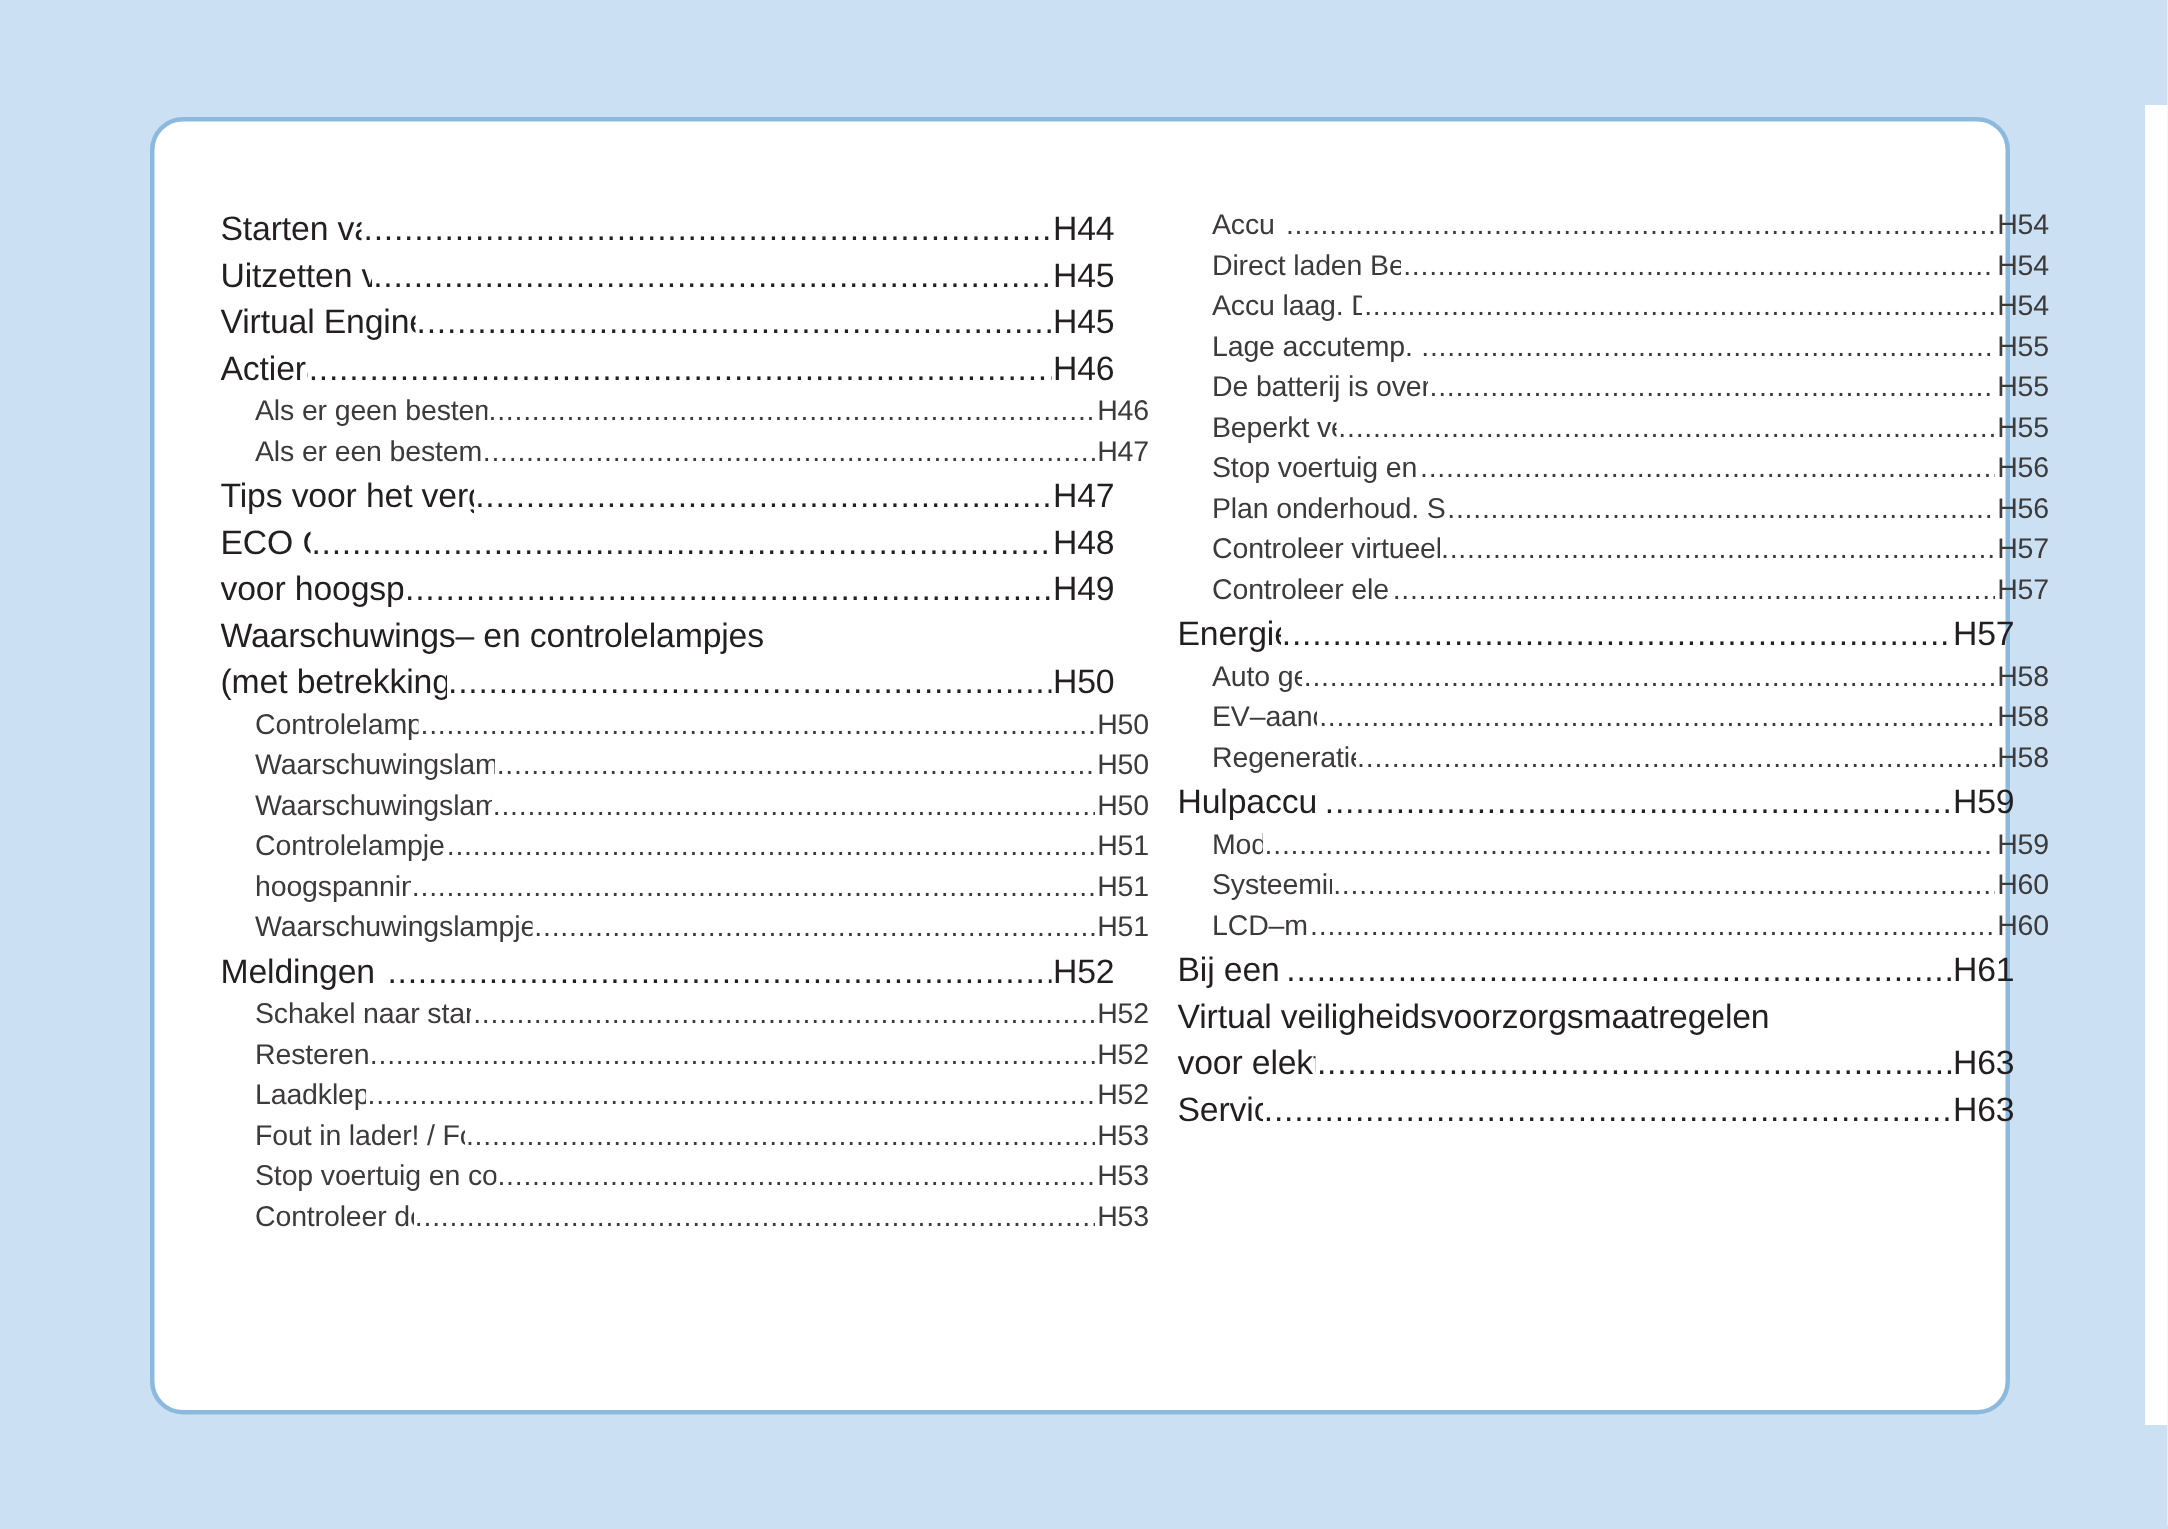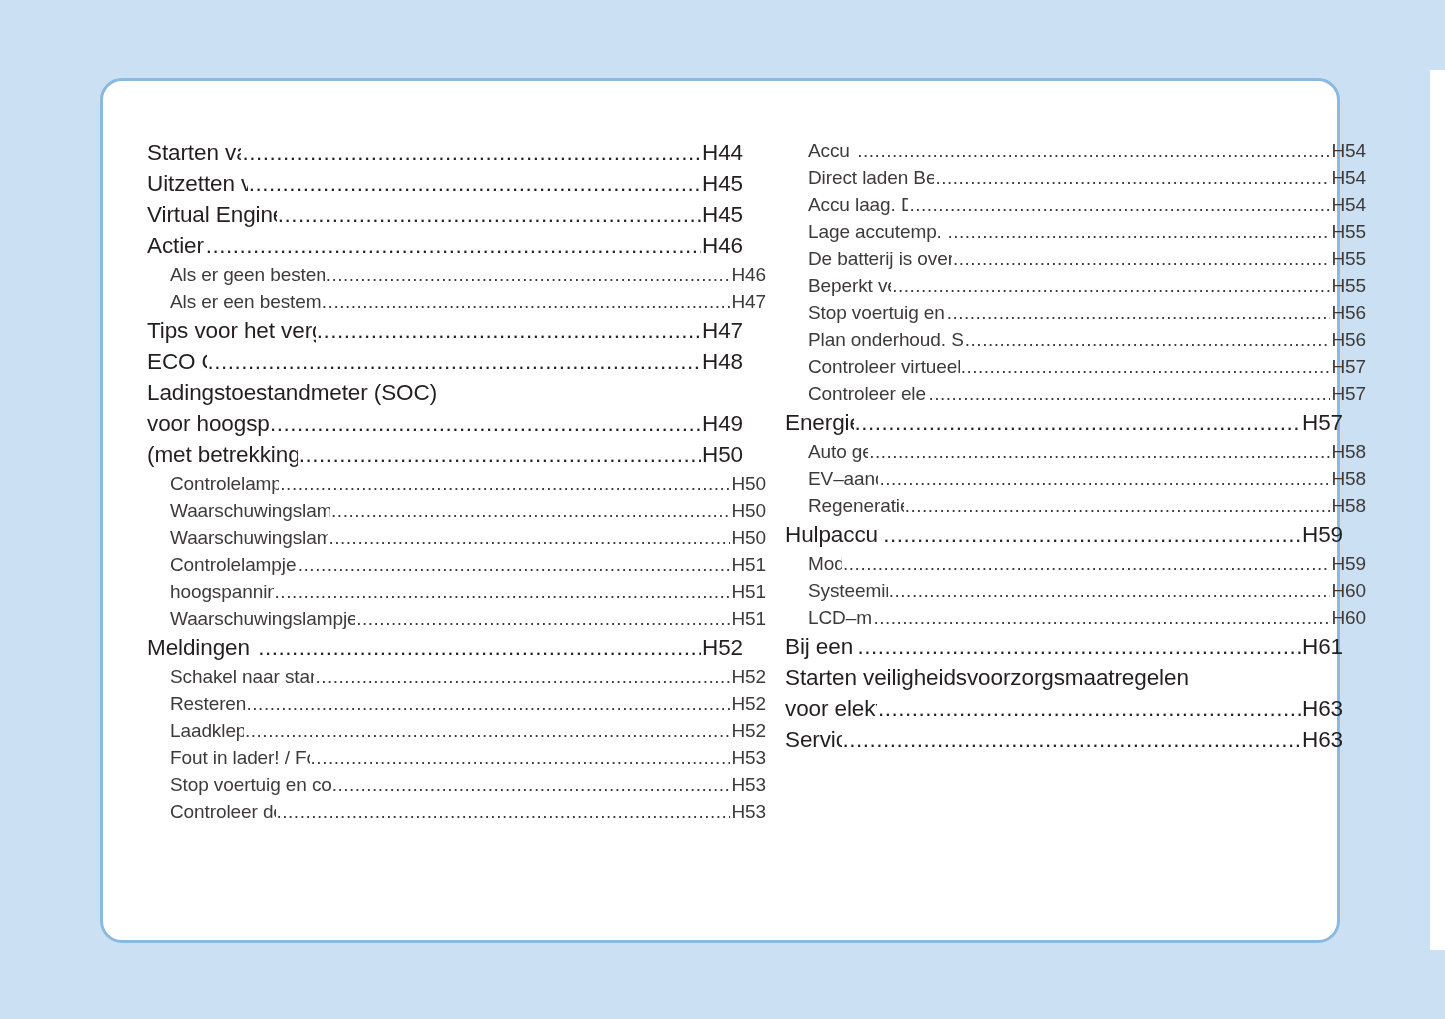--- a/index.html
+++ b/index.html
@@ -144,27 +144,27 @@
         <div class="entry lvl1">
           <span class="etitle">Tips voor het vergroten van de actieradius</span>
           <span class="leader"></span>
           <span class="pageno">H47</span>
         </div>
         <div class="entry lvl1">
           <span class="etitle">ECO Guide</span>
           <span class="leader"></span>
           <span class="pageno">H48</span>
         </div>
+        <div class="entry lvl1">
+          <span class="etitle">voor hoogspanningsbatterij</span>
+          <span class="leader"></span>
+          <span class="pageno">H49</span>
+        </div>
         <div class="entry lvl1 cont">
-          <span class="etitle">Ladingstoestandmeter (SOC)</span>
-        </div>
-        <div class="entry lvl1">
-          <span class="etitle">voor hoogspanningsbatterij</span>
-          <span class="leader"></span>
-          <span class="pageno">H49</span>
+          <span class="etitle">Waarschuwings– en controlelampjes</span>
         </div>
         <div class="entry lvl1">
           <span class="etitle">(met betrekking tot elektrische auto)</span>
           <span class="leader"></span>
           <span class="pageno">H50</span>
         </div>
         <div class="entry lvl2">
           <span class="etitle">Controlelampje READY</span>
           <span class="leader"></span>
           <span class="pageno">H50</span>
@@ -320,21 +320,21 @@
           <span class="etitle">LCD–melding</span>
           <span class="leader"></span>
           <span class="pageno">H60</span>
         </div>
         <div class="entry lvl1">
           <span class="etitle">Bij een ongeval</span>
           <span class="leader"></span>
           <span class="pageno">H61</span>
         </div>
         <div class="entry lvl1 cont">
-          <span class="etitle">Starten veiligheidsvoorzorgsmaatregelen</span>
+          <span class="etitle">Virtual veiligheidsvoorzorgsmaatregelen</span>
         </div>
         <div class="entry lvl1">
           <span class="etitle">voor elektrische auto</span>
           <span class="leader"></span>
           <span class="pageno">H63</span>
         </div>
         <div class="entry lvl1">
           <span class="etitle">Serviceplug</span>
           <span class="leader"></span>
           <span class="pageno">H63</span>

